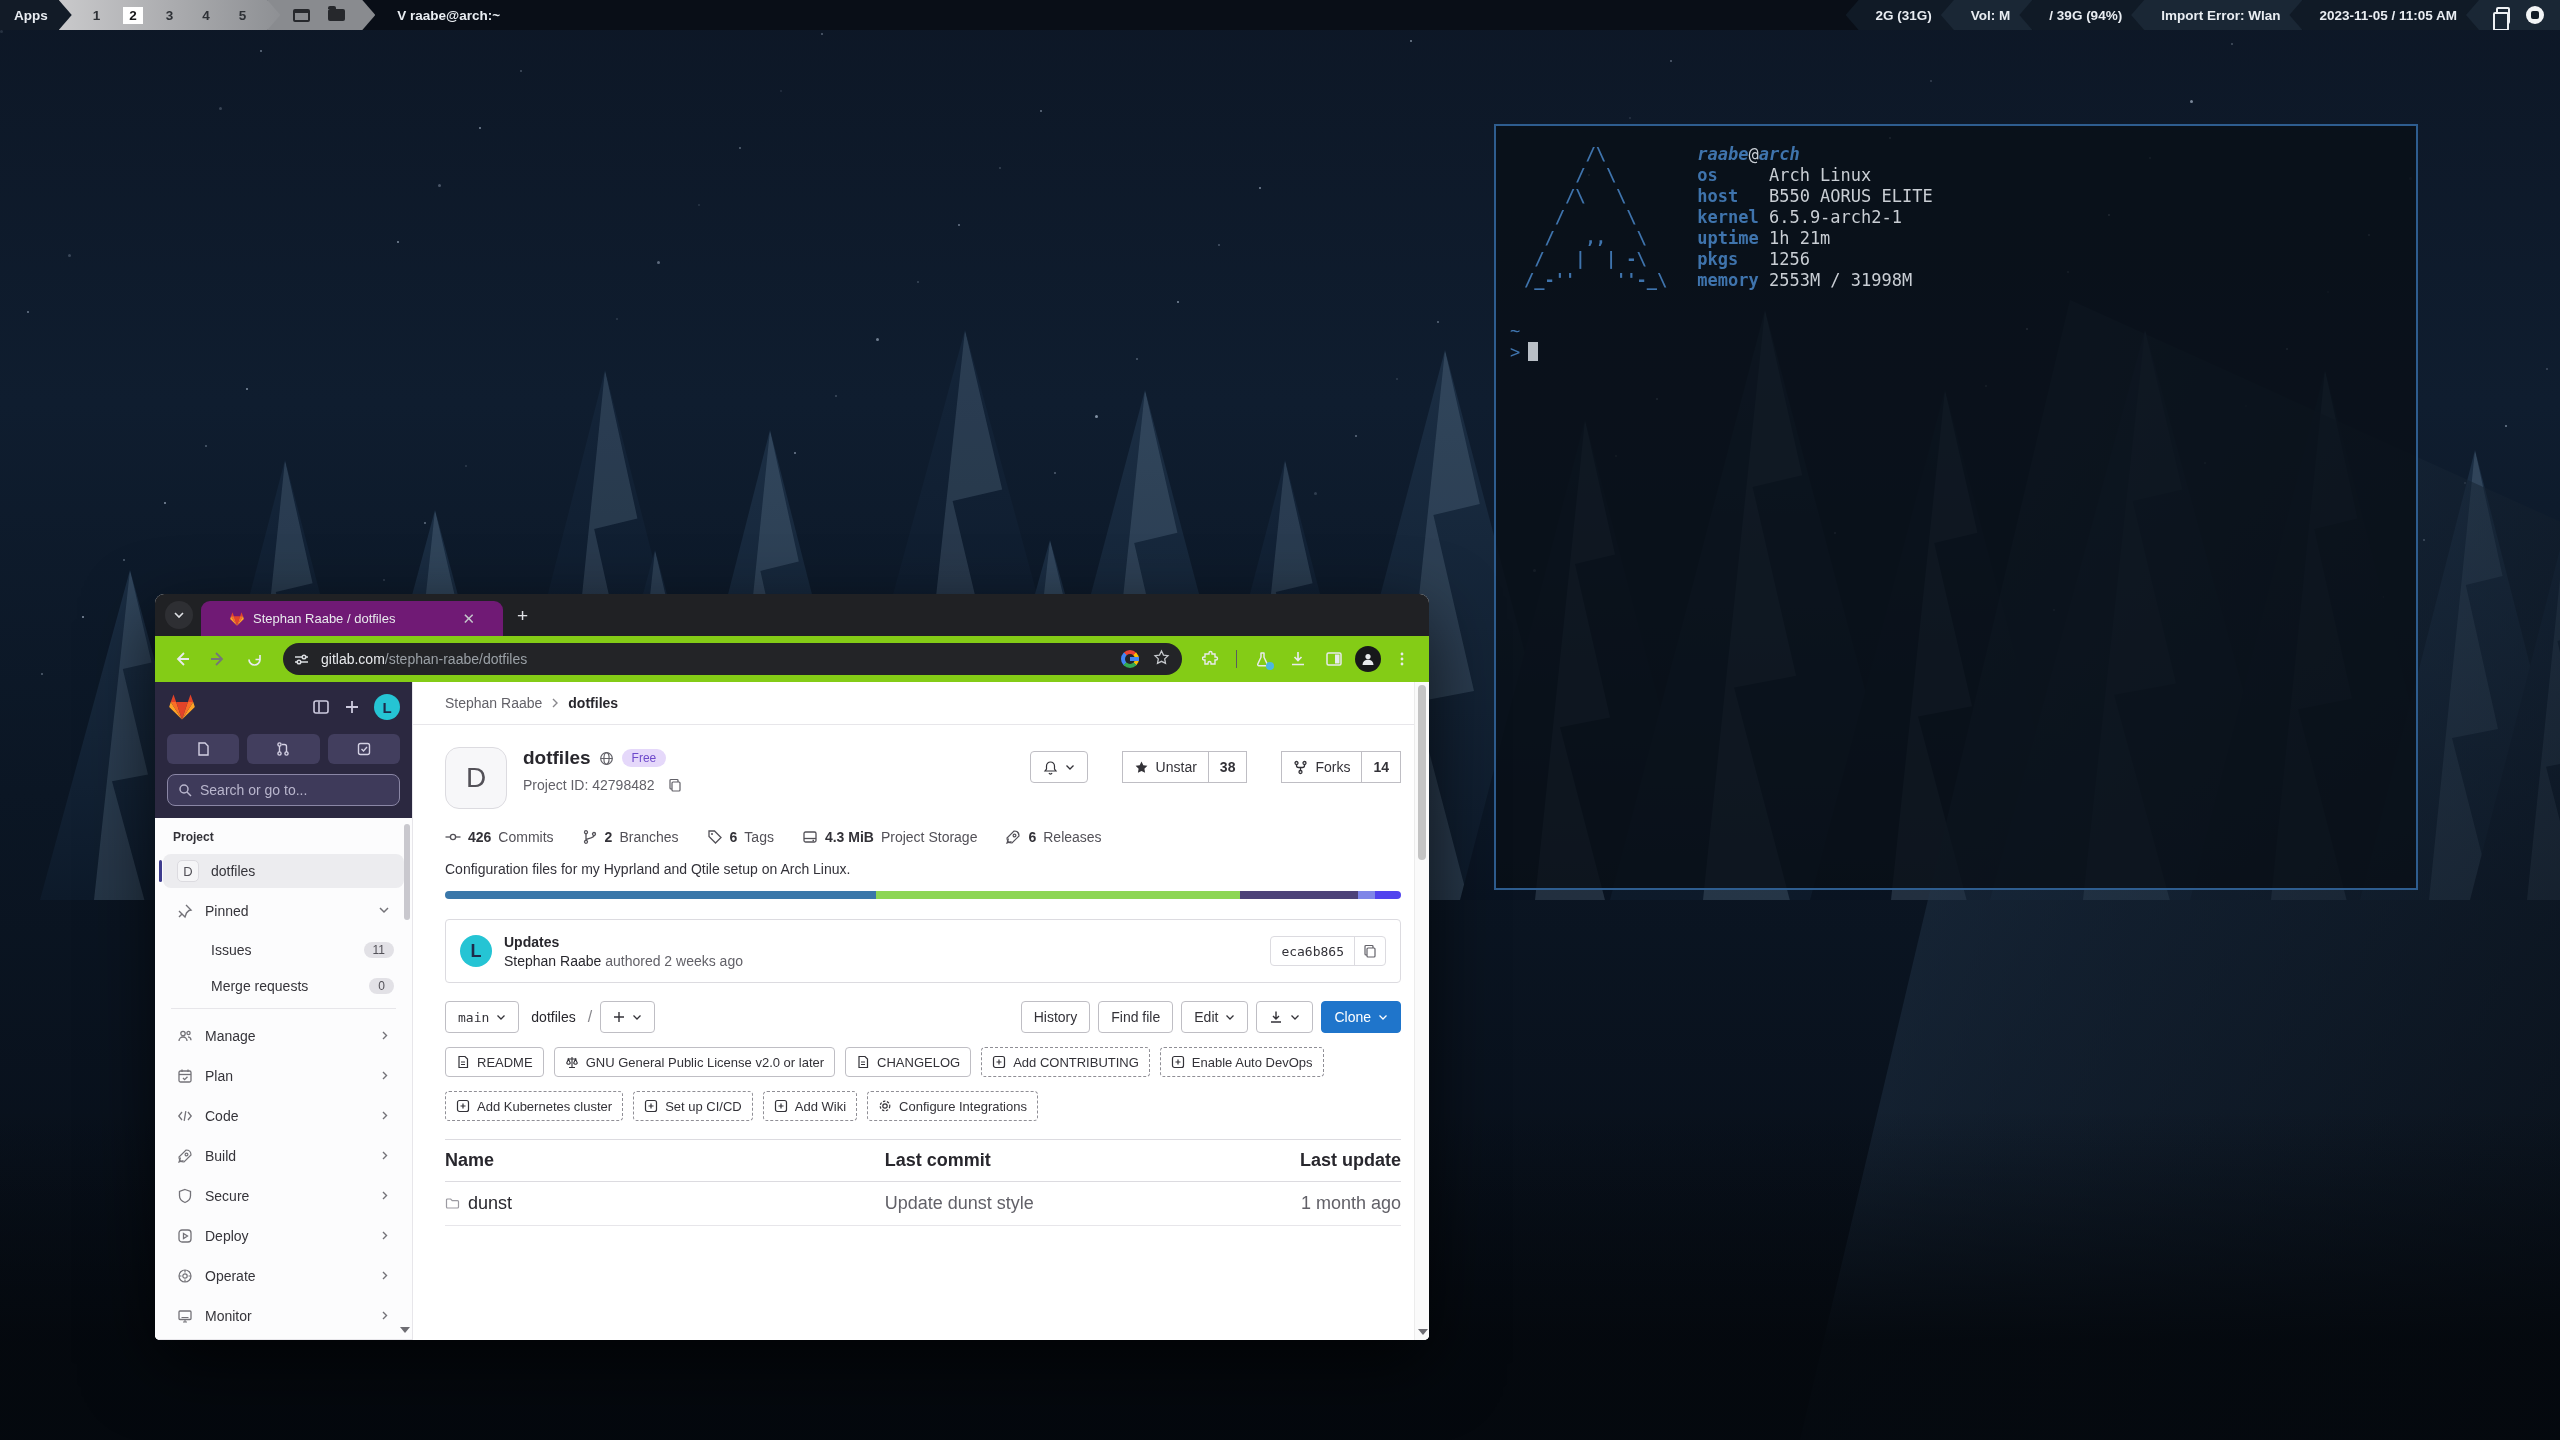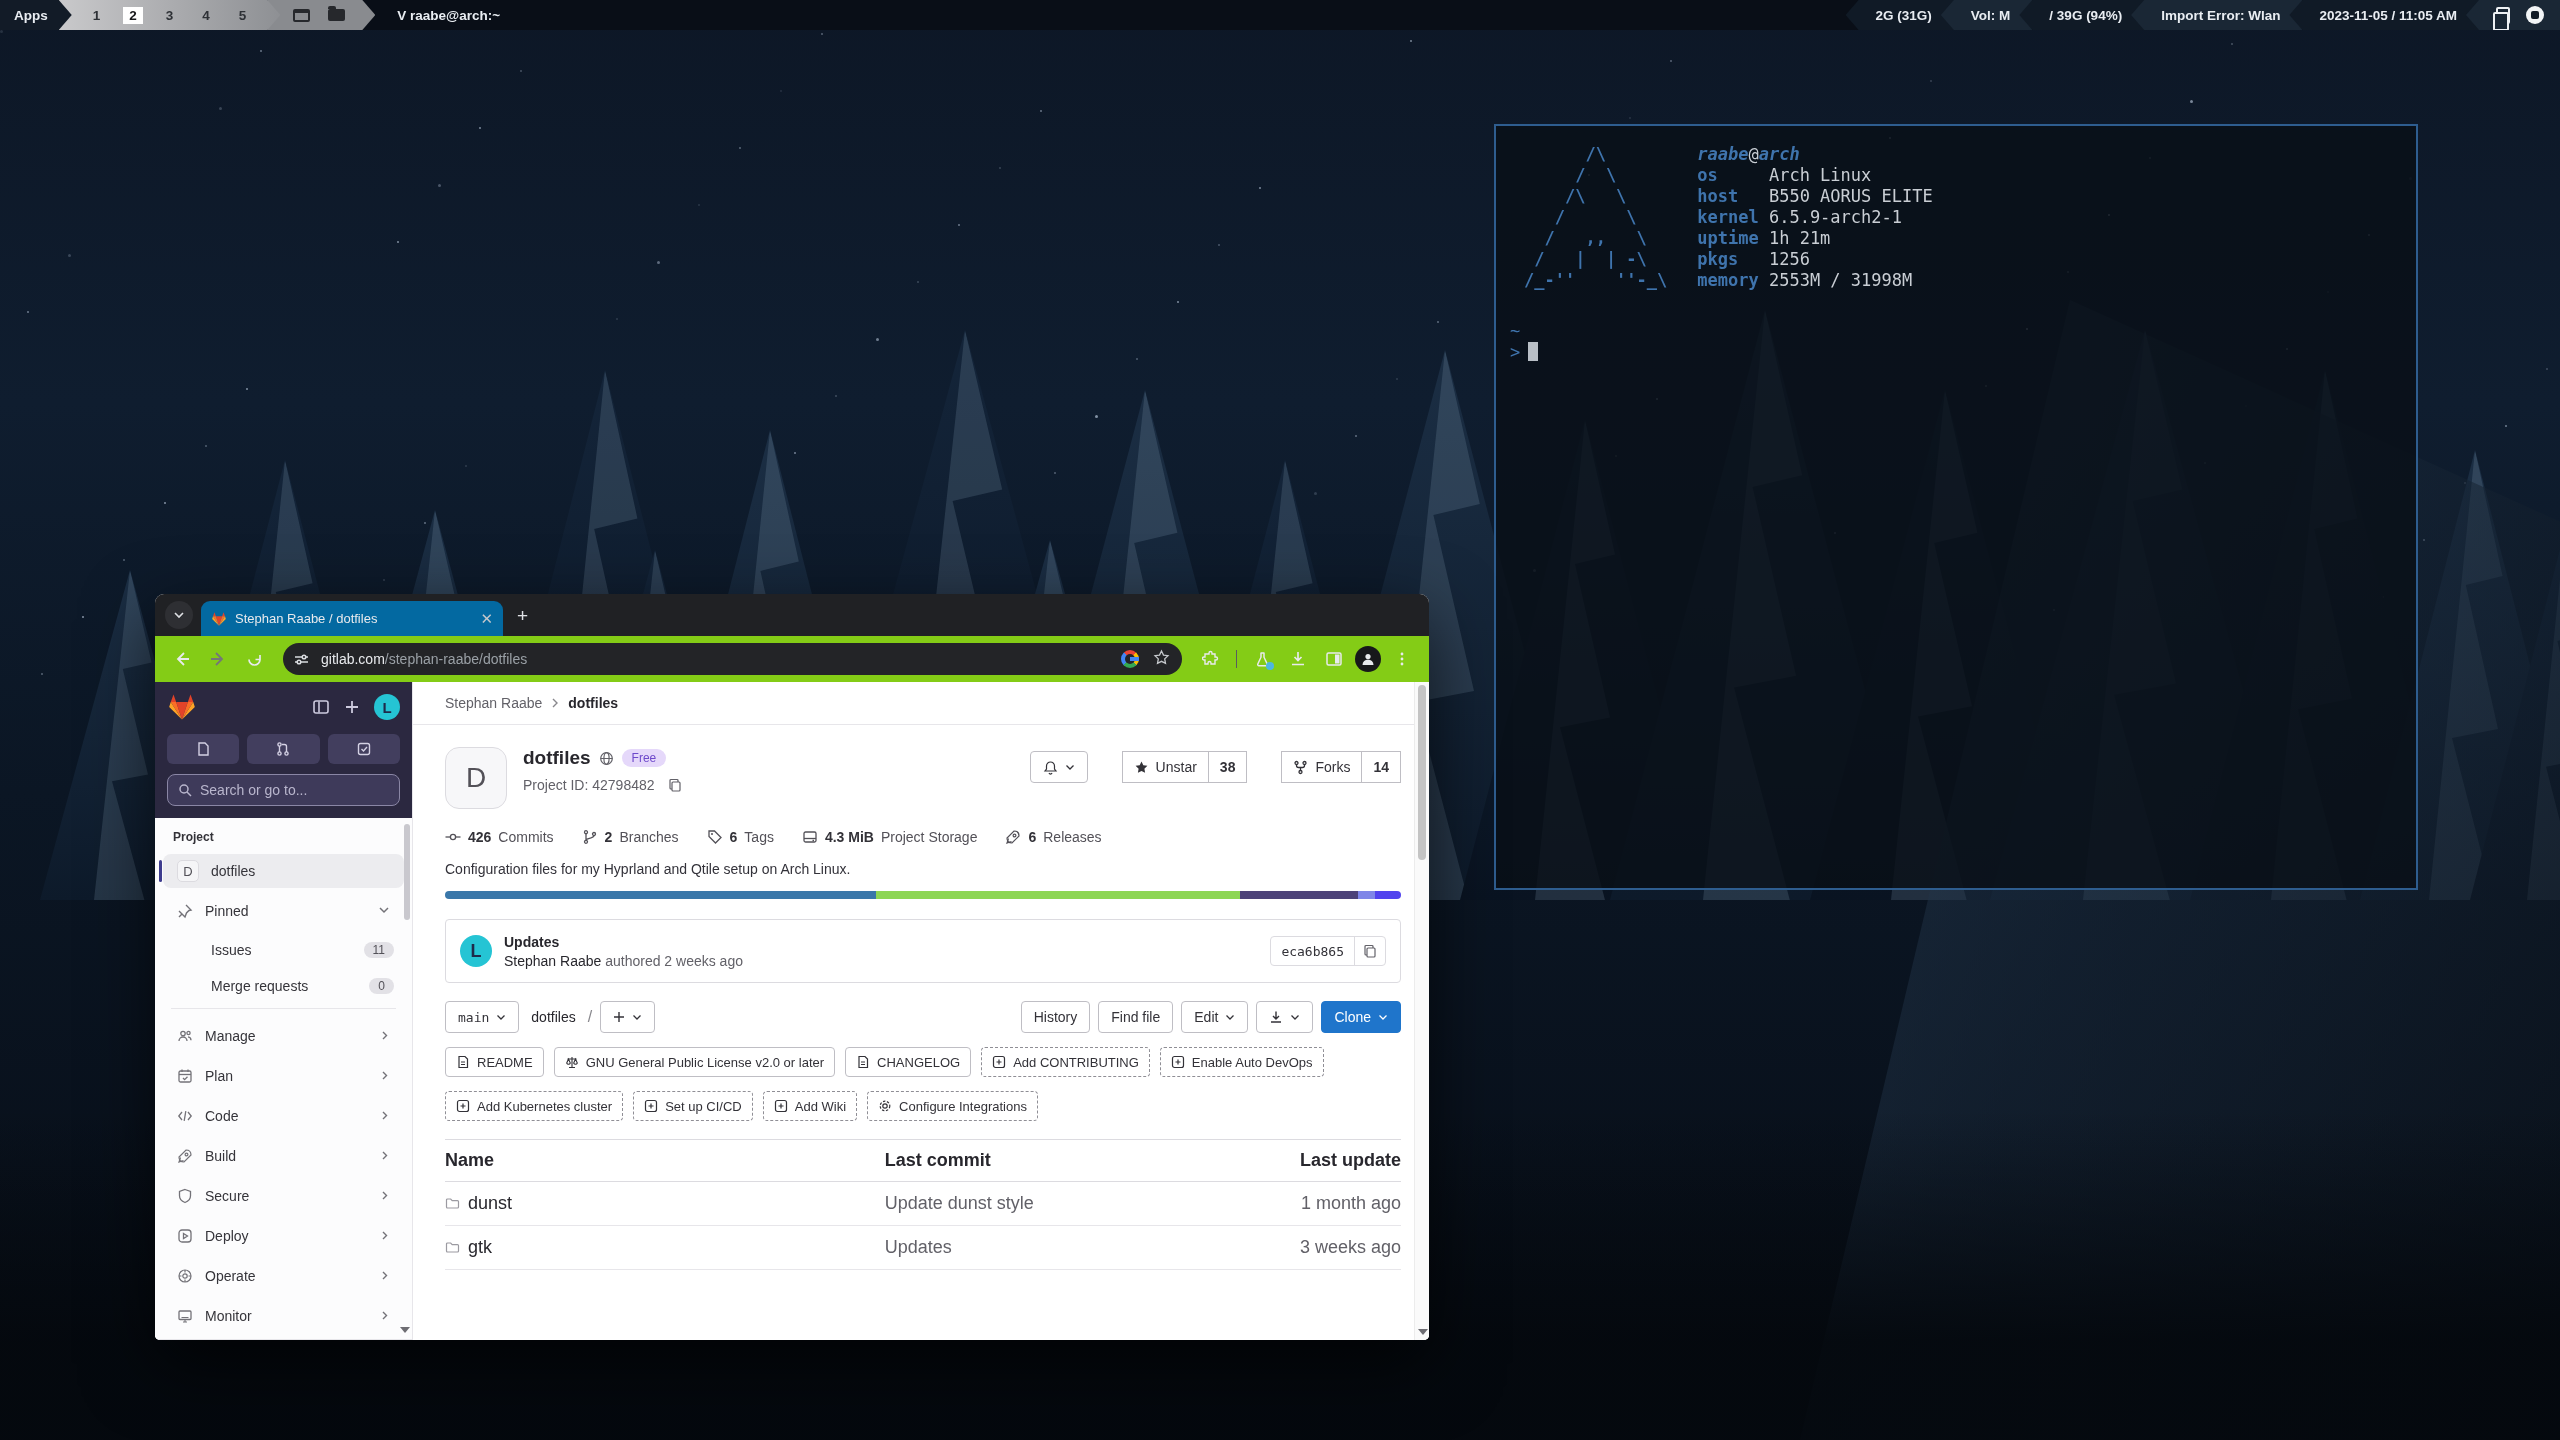--- a/index.html
+++ b/index.html
@@ -49,21 +49,21 @@
   .ff-label { color:#3f74ad; font-weight:bold; display:inline-block; width:7ch; }
   .ff-user,.ff-host { color:#3f74ad; font-weight:bold;font-style:italic; }
   .prompt { margin-top:30px; color:#3f74ad; }
   .cursor { display:inline-block; width:10px; height:19px; background:#b9bfc6; vertical-align:-3px; margin-left:8px; }
 
   
   .browser { position:absolute; left:155px; top:594px; width:1274px; height:746px; z-index:30;
     border-radius:9px 9px 5px 5px; overflow:hidden; box-shadow:0 24px 70px rgba(0,0,0,.65); background:#fff; }
   .tabstrip { height:42px; background:#202124; display:flex; align-items:flex-end; padding:0 0 0 10px; }
   .tab-search { width:28px; height:28px; border-radius:50%; background:#2e2f33; color:#dfe1e5; display:flex; align-items:center; justify-content:center; margin:0 8px 7px 0; }
-  .tab { width:302px; height:35px; background:#0369a1; border-radius:9px 9px 0 0; display:flex; align-items:center; padding:0 10px; color:#e8eaed; font-size:13px; }
+  .tab { width:302px; height:35px; background:#701a75; border-radius:9px 9px 0 0; display:flex; align-items:center; padding:0 28px; color:#e8eaed; font-size:13px; }
   .tab-title { flex:1; overflow:hidden; white-space:nowrap; text-overflow:ellipsis; margin:0 8px; }
   .tab-close { color:#c4c7cb; font-size:15px; }
   .newtab { color:#dfe1e5; font-size:19px; margin:0 0 9px 14px; }
   .toolbar { height:46px; background:#84cc16; display:flex; align-items:center; padding:0 12px; gap:6px; }
   .nav-btn { width:30px; height:30px; display:flex; align-items:center; justify-content:center; color:#e8eaed; font-size:17px; }
   .nav-btn.disabled { color:#747678; }
   .omnibox { flex:1; height:32px; background:#232427; border-radius:16px; display:flex; align-items:center; padding:0 12px 0 6px; margin:0 8px; }
   .tune { width:24px; height:24px; border-radius:50%; display:flex; align-items:center; justify-content:center; }
   .url { font-size:14px; margin-left:8px; flex:1; white-space:nowrap; overflow:hidden; }
   .url .host { color:#e8eaed; }
@@ -949,32 +949,20 @@
                     <span class="fname">
                       <svg class="i" width="15" height="15" viewBox="0 0 15 15">
                         <path d="M1.5 4a1 1 0 011-1h3.2l1.5 1.6h5.3a1 1 0 011 1V11a1 1 0 01-1 1h-10a1 1 0 01-1-1z" stroke="#9b9aa1" stroke-width="1.2" fill="none"></path>
                       </svg>
                       <span>dunst</span>
                     </span>
                   </td>
                 <td>Update dunst style</td>
                 <td>1 month ago</td>
               </tr>
-              <tr>
-                <td>
-                    <span class="fname">
-                      <svg class="i" width="15" height="15" viewBox="0 0 15 15">
-                        <path d="M1.5 4a1 1 0 011-1h3.2l1.5 1.6h5.3a1 1 0 011 1V11a1 1 0 01-1 1h-10a1 1 0 01-1-1z" stroke="#9b9aa1" stroke-width="1.2" fill="none"></path>
-                      </svg>
-                      <span>gtk</span>
-                    </span>
-                  </td>
-                <td>Updates</td>
-                <td>3 weeks ago</td>
-              </tr>
             </tbody>
           </table>
         </div>
 
         <div class="main-scroll">
           <div class="ms-thumb"></div>
           <div class="ms-arrow"></div>
         </div>
       </div>
     </div>

